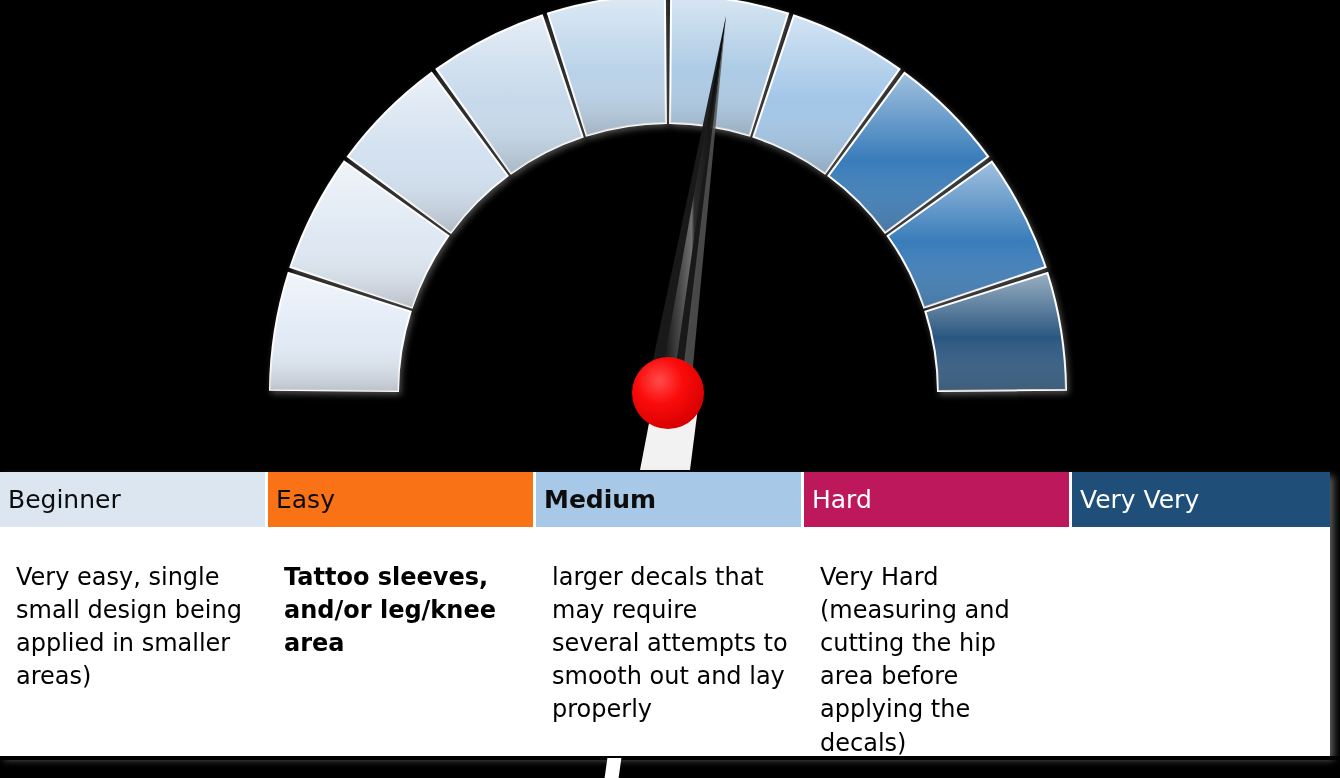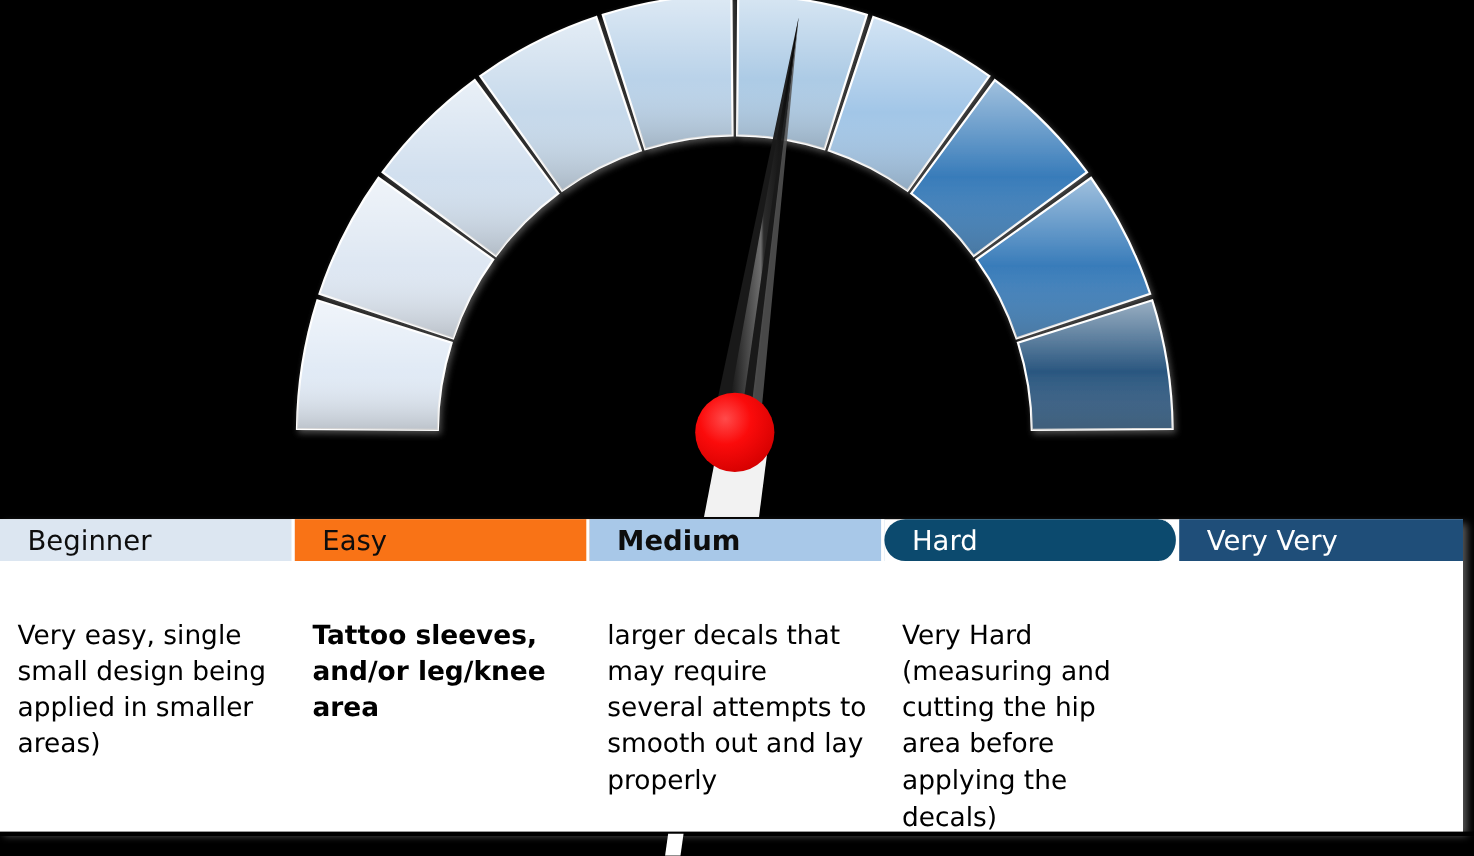--- a/index.html
+++ b/index.html
@@ -63,24 +63,24 @@
     box-sizing: border-box;
     overflow: hidden;
   }
   .c0 { width: 268px; }
   .c1 { width: 268px; }
   .c2 { width: 268px; font-weight: bold; }
   .c3 { width: 268px; }
   .c4 { width: 258px; }
 
   .hcell {
-    height: 38px;
+    height: 55px;
     display: flex;
     align-items: center;
-    padding-left: 25px;
+    padding-left: 8px;
     font-size: 25px;
     color: #0d0d0d;
     border-right: 3px solid #ffffff;
     box-sizing: border-box;
     white-space: nowrap;
   }
   .hcell.light-text { color: #ffffff; }
   .hcell.last { border-right: none; }
 
   .bcell {
@@ -182,21 +182,21 @@
     <div id="header-row">
       <div class="hcell col c0" style="background: rgb(220, 230, 241); color: rgb(13, 13, 13);">
         <span>Beginner</span>
       </div>
       <div class="hcell col c1" style="background: #f97316; color: rgb(13, 13, 13);">
         <span>Easy</span>
       </div>
       <div class="hcell col c2" style="background: rgb(168, 200, 232); color: rgb(13, 13, 13);">
         <span>Medium</span>
       </div>
-      <div class="hcell col c3 light-text" style="background: #0c4a6e; color: rgb(255, 255, 255); border-radius: 21px;">
+      <div class="hcell col c3 light-text" style="background: #be185d; color: rgb(255, 255, 255);">
         <span>Hard</span>
       </div>
       <div class="hcell col c4 light-text last" style="background: rgb(31, 78, 121); color: rgb(255, 255, 255);">
         <span>Very Very</span>
       </div>
     </div>
 
     <div id="body-row">
       <div class="bcell col c0">Very easy, single small design being applied in smaller areas)</div>
       <div class="bcell col c2">Tattoo sleeves, and/or leg/knee area</div>

